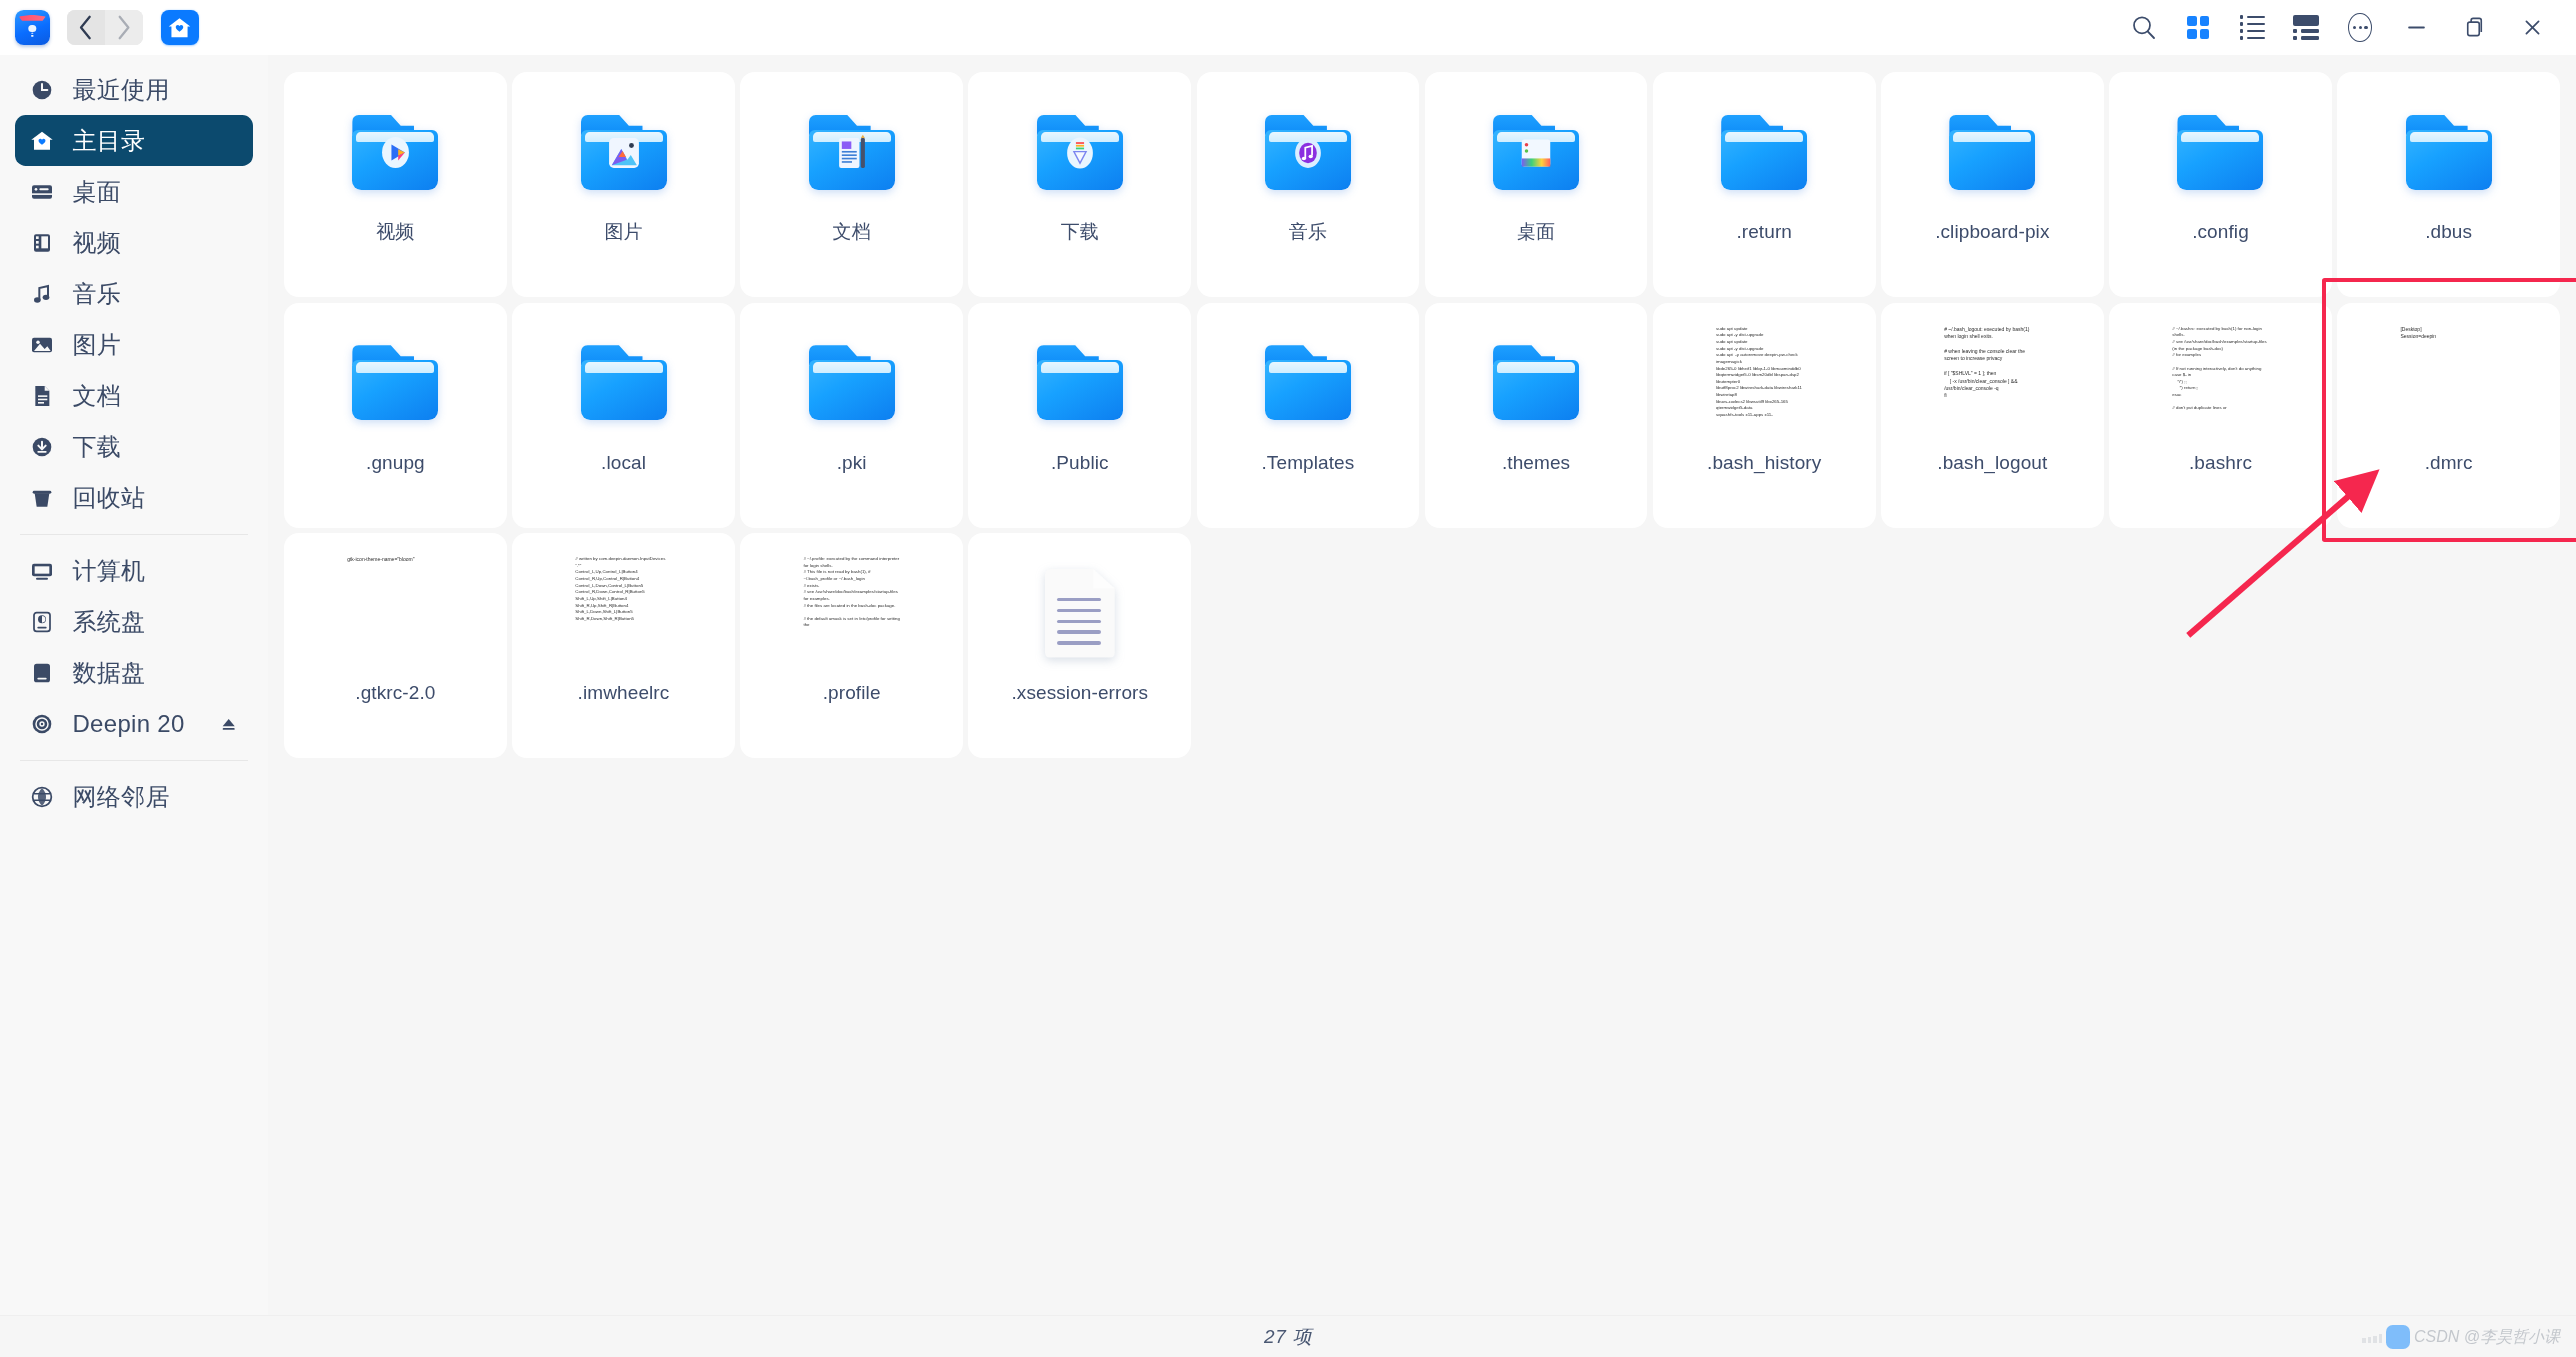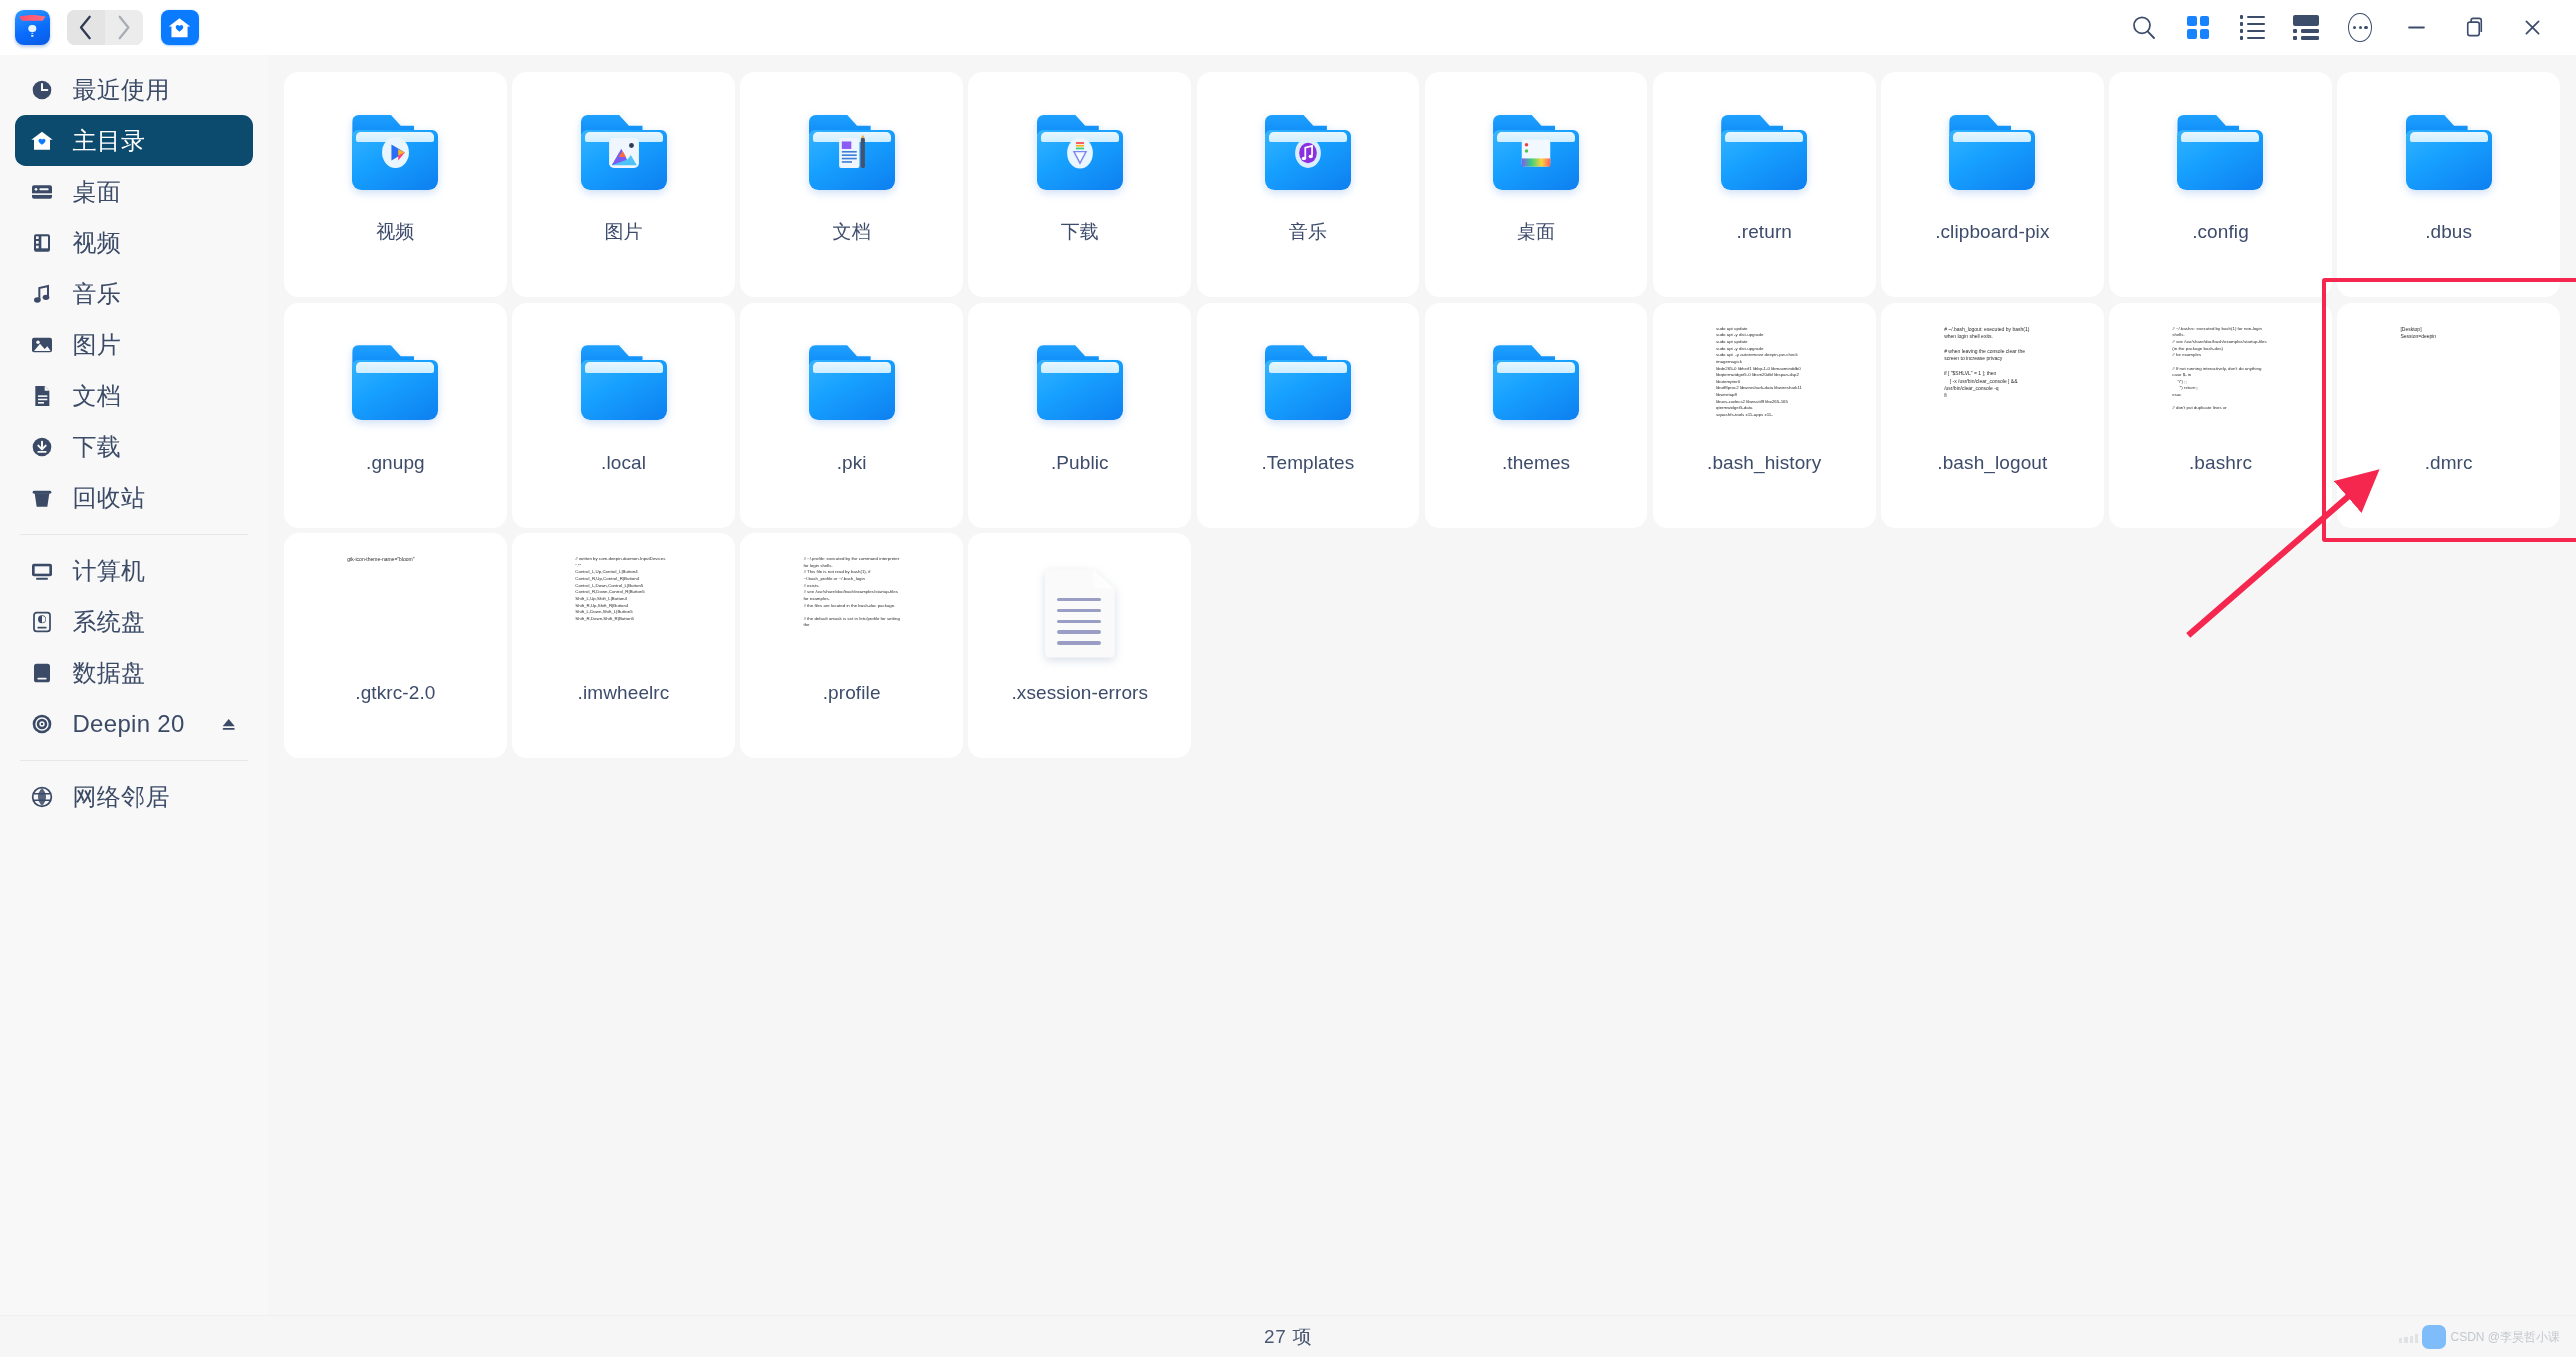--- a/index.html
+++ b/index.html
@@ -254,29 +254,30 @@
   .lines-ico { position:absolute; left:12px; right:13.4px; top:29.5px; display:flex; flex-direction:column; gap:7.4px;}
   .lines-ico i { height:3.4px; border-radius:2px; background:#9a9ec4; display:block;}
 
   
   .statusbar {
     height: 43px; flex: 0 0 43px;
     background: #f6f6f6;
     display:flex; align-items:center; justify-content:center;
     position: relative;
     border-top: 0.7px solid #efefef;
+    font-style: italic;
   }
   .statusbar .txt { font-size: 19px; color:#4a5873; letter-spacing:0.7px;}
   .watermark {
     position:absolute; right: 16px; top: 50%; transform: translateY(-50%);
     display:flex; align-items:center; gap:4px;
     opacity:.55;
   }
   .wm-blue { width:24px;height:24px;border-radius:6.7px;background:#1e90ff;}
-  .wm-text { font-size:12px; color:#9aa1ab; white-space:nowrap;}
+  .wm-text { font-size:16px; color:#9aa1ab; white-space:nowrap;}
   .wm-bars { display:flex; gap:2px; align-items:flex-end; height:12px;}
   .wm-bars i{ width:3.4px;background:#cfd3d8;display:block;}
 
   
   .anno-rect {
     position: absolute;
     border: 4px solid #f5274e;
     border-radius: 2.7px;
     pointer-events: none;
     z-index: 50;

